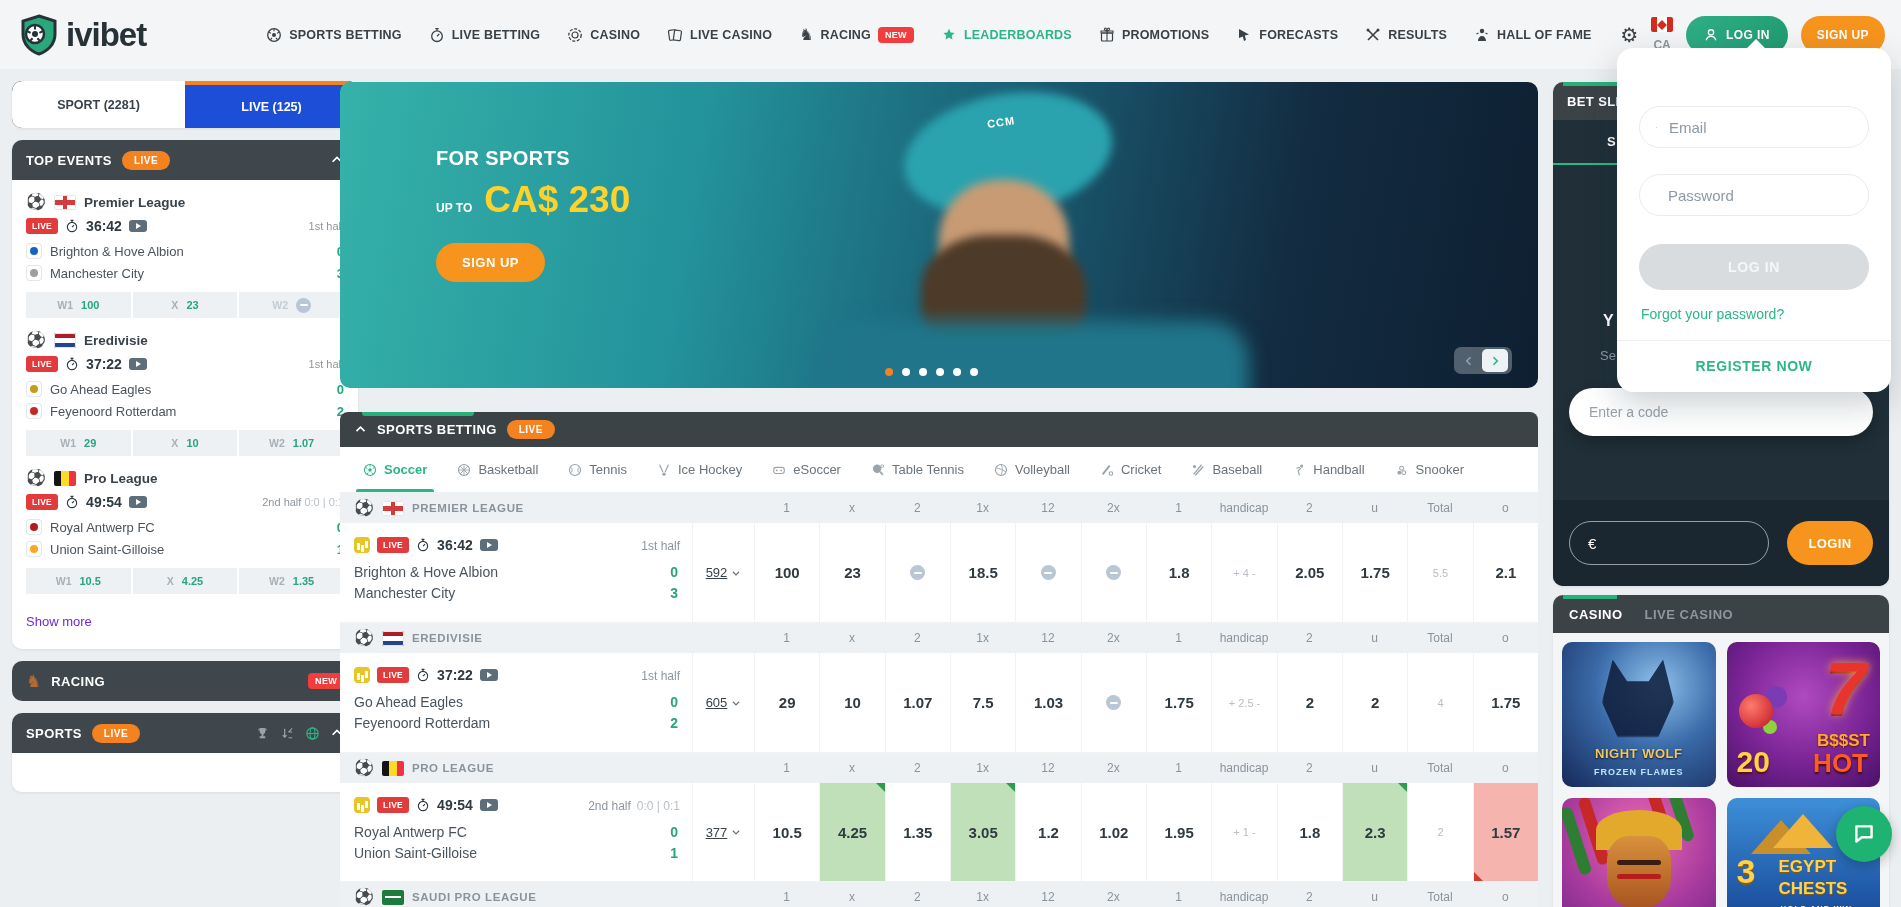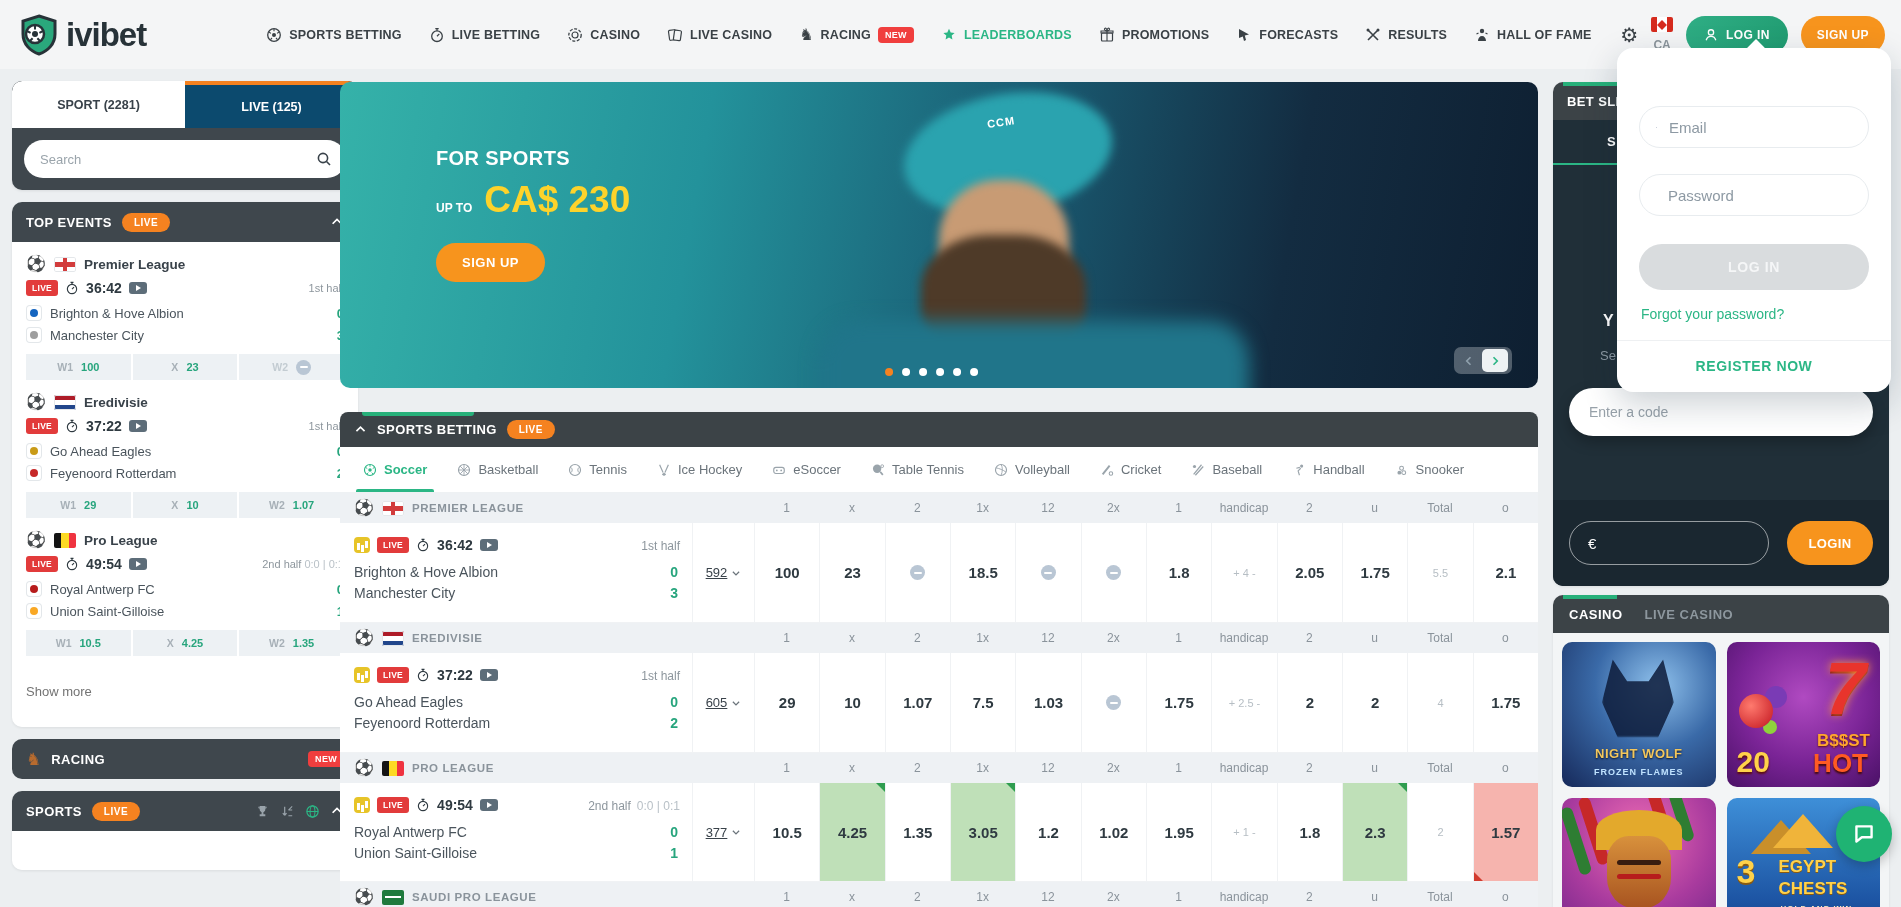--- a/index.html
+++ b/index.html
@@ -25,21 +25,21 @@
   .locale-code { font-size:12px; font-weight:700; color:#8b949b; }
   .btn-login { height:38px; padding:0 18px; border-radius:20px; background:linear-gradient(135deg,#2fae85,#1f9a6f); color:#fff; font-size:12px; font-weight:700; display:flex; align-items:center; gap:8px; letter-spacing:.4px; cursor:pointer; }
   .btn-signup { height:38px; padding:0 16px; border-radius:20px; background:#f7941d; color:#fff; font-size:12px; font-weight:700; display:flex; align-items:center; letter-spacing:.4px; cursor:pointer; }
 
   
   .sidebar { position:absolute; left:12px; top:81px; width:346px; }
   .side-top { border-radius:10px; overflow:hidden; background:#3f474d; box-shadow:0 1px 3px rgba(0,0,0,.08); }
   .side-tabs { display:flex; height:47px; }
   .stab { flex:1; display:flex; align-items:center; justify-content:center; font-size:12.5px; font-weight:700; cursor:pointer; }
   .stab.sport { background:#fff; color:#39424a; border-radius:10px 0 0 0; }
-  .stab.live { background:#0c4a6e; color:#fff; border-top:4px solid #f58220; border-radius:0 10px 0 0; }
+  .stab.live { background:#1d4ed8; color:#fff; border-top:4px solid #f58220; border-radius:0 10px 0 0; }
   .search-wrap { padding:12px; position:relative; }
   .search-input { width:100%; height:38px; border:none; border-radius:19px; padding:0 40px 0 16px; font-size:13px; color:#39424a; outline:none; font-family:inherit; }
   .search-input::placeholder { color:#9aa4ab; }
   .search-ic { position:absolute; right:26px; top:23px; color:#39424a; }
 
   .card { margin-top:12px; border-radius:10px; overflow:hidden; box-shadow:0 1px 3px rgba(0,0,0,.08); }
   .card-head { height:40px; background:#3f474d; display:flex; align-items:center; padding:0 14px; gap:10px; }
   .ch-title { color:#fff; font-size:13px; font-weight:800; letter-spacing:.4px; }
   .pill-live { background:#f58220; color:#fff; font-size:10px; font-weight:700; padding:4px 12px; border-radius:11px; letter-spacing:.5px; }
   .chev { margin-left:auto; color:#fff; }
@@ -65,21 +65,21 @@
   .crest { width:16px; height:16px; border-radius:4px; background:#fff; box-shadow:inset 0 0 0 1px #e3e7ea; display:flex; align-items:center; justify-content:center; flex:none; }
   .crest i { width:8px; height:8px; border-radius:50%; display:block; }
   .t-name { font-size:13px; color:#4a545c; }
   .t-score { margin-left:auto; font-size:13px; font-weight:700; color:#27a57d; }
   .s-odds { display:grid; grid-template-columns:1fr 1fr 1fr; gap:2px; margin-top:8px; }
   .s-odd { background:#edf1f4; height:26px; display:flex; align-items:center; justify-content:center; gap:8px; }
   .so-l { font-size:10.5px; color:#a7b0b7; font-weight:700; }
   .so-v { font-size:11px; color:#27a57d; font-weight:700; }
   .lock { width:15px; height:15px; border-radius:50%; background:#b9c6d4; position:relative; display:inline-block; }
   .lock::after { content:""; position:absolute; left:3.5px; top:6.5px; width:8px; height:2px; background:#fff; border-radius:1px; }
-  .show-more { display:block; padding:28px 14px; font-size:13px; color:#737373; cursor:pointer; }
+  .show-more { display:block; padding:20px 14px; font-size:13px; color:#6d28d9; cursor:pointer; }
 
   .racing-head { margin-top:12px; border-radius:10px; }
   .horse-ic { color:#b86b2e; font-size:17px; line-height:1; }
   .side-sports-body { background:#fff; height:39px; }
   .head-icos { margin-left:auto; display:flex; align-items:center; gap:10px; color:#99a3aa; }
   .head-icos .grn { color:#2bb685; }
 
   
   .banner { position:absolute; left:340px; top:82px; width:1198px; height:306px; border-radius:10px; overflow:hidden; background:linear-gradient(100deg,#35b2a9 0%,#23929b 30%,#1a5d74 55%,#132c41 78%,#0e1f31 100%); }
   .b-art { position:absolute; inset:0; }
@@ -309,27 +309,20 @@
       </div>
     </div>
   </div>
 
   <div class="sidebar">
     <div class="side-top">
       <div class="side-tabs">
         <div class="stab sport">SPORT (2281)</div>
         <div class="stab live">LIVE (125)</div>
       </div>
-      <div class="search-wrap">
-        <input class="search-input" placeholder="Search" style="">
-        <svg class="search-ic" width="16" height="16" viewBox="0 0 16 16">
-            <circle cx="7" cy="7" r="4.6" fill="none" stroke="currentColor" stroke-width="1.6"></circle>
-            <path d="M10.5 10.5L14 14" stroke="currentColor" stroke-width="1.6"></path>
-          </svg>
-      </div>
     </div>
 
     <div class="card">
       <div class="card-head">
         <span class="ch-title">TOP EVENTS</span>
         <span class="pill-live">LIVE</span>
         <svg class="chev" width="14" height="14" viewBox="0 0 16 16">
             <path d="M3 10l5-5 5 5" fill="none" stroke="currentColor" stroke-width="2"></path>
           </svg>
       </div>

